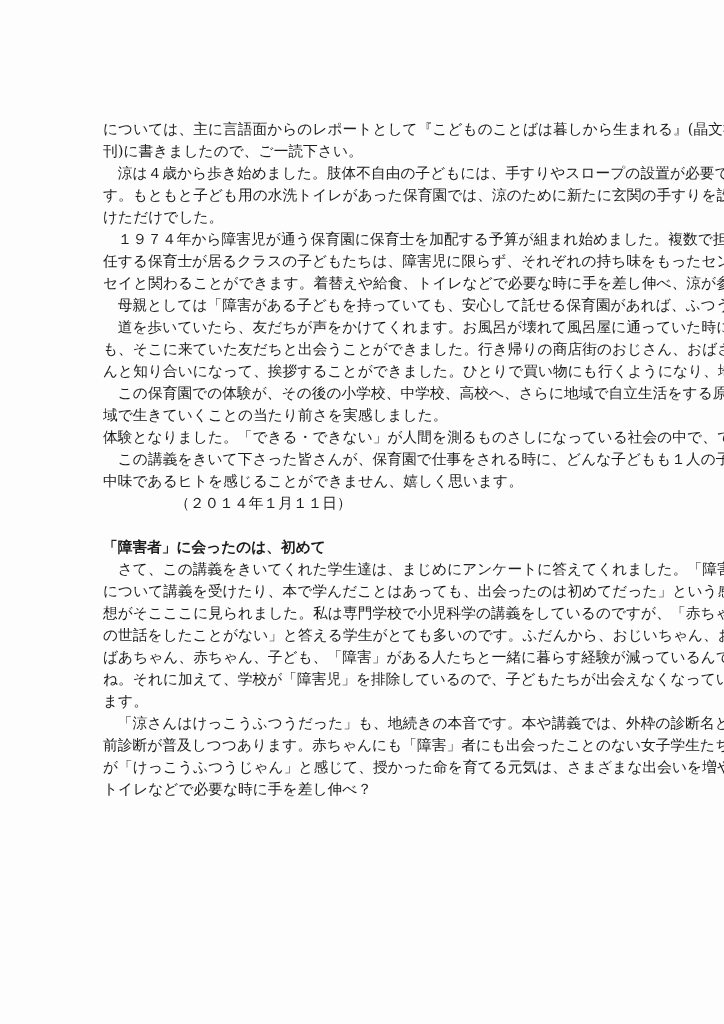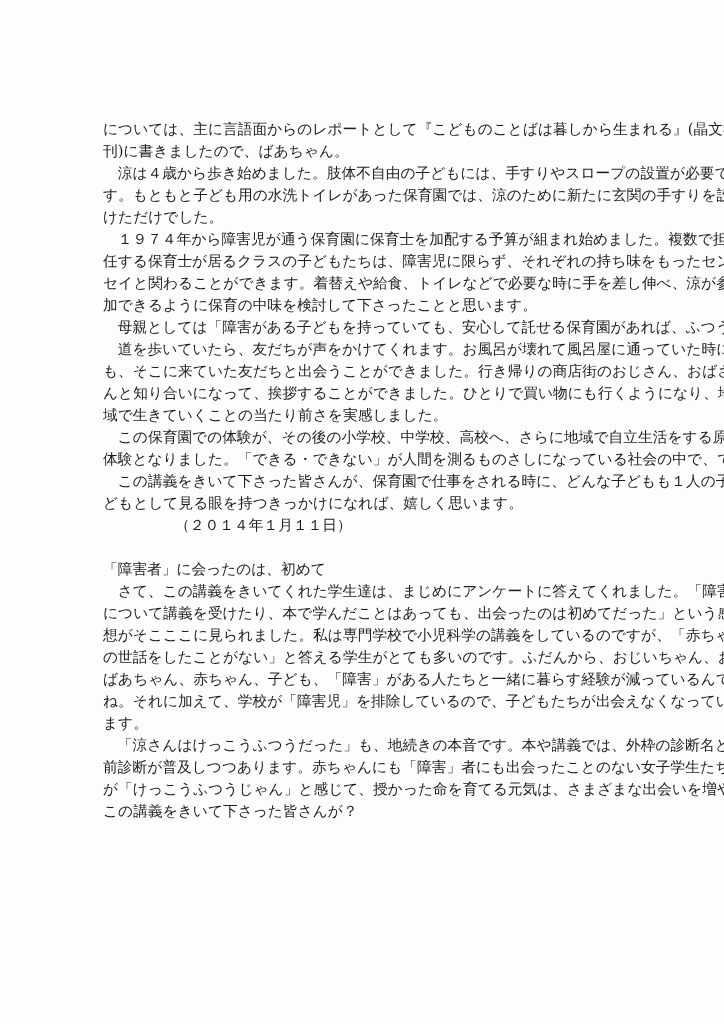--- a/index.html
+++ b/index.html
@@ -34,62 +34,61 @@
     font-family: Liberation Serif, serif;
   }
   .spacer {
     height: 22px;
   }
   .heading {
     margin: 0;
     height: 22px;
     line-height: 22px;
     font-size: 14.7px;
-    font-weight: normal;
+    font-weight: bold;
     font-family: "DejaVu Sans", "Liberation Sans", sans-serif;
     white-space: pre;
   }
 </style>
 </head>
 <body>
 
 <div class="page">
   <div class="text-col">
 
     <div class="line">については、主に言語面からのレポートとして『こどものことばは暮しから生まれる』(晶文社</div>
-    <div class="line">刊)に書きましたので、ばあちゃん。</div>
+    <div class="line">刊)に書きましたので、ご一読下さい。</div>
     <div class="line">　涼は４歳から歩き始めました。肢体不自由の子どもには、手すりやスロープの設置が必要で</div>
     <div class="line">す。もともと子ども用の水洗トイレがあった保育園では、涼のために新たに玄関の手すりを設</div>
     <div class="line">けただけでした。</div>
     <div class="line">　１９７４年から障害児が通う保育園に保育士を加配する予算が組まれ始めました。複数で担</div>
     <div class="line">任する保育士が居るクラスの子どもたちは、障害児に限らず、それぞれの持ち味をもったセン</div>
     <div class="line">セイと関わることができます。着替えや給食、トイレなどで必要な時に手を差し伸べ、涼が参</div>
-    <div class="line">加できるように保育の中味を検討して下さったことと思います。</div>
     <div class="line">　母親としては「障害がある子どもを持っていても、安心して託せる保育園があれば、ふつう</div>
     <div class="line">　道を歩いていたら、友だちが声をかけてくれます。お風呂が壊れて風呂屋に通っていた時に</div>
     <div class="line">も、そこに来ていた友だちと出会うことができました。行き帰りの商店街のおじさん、おばさ</div>
     <div class="line">んと知り合いになって、挨拶することができました。ひとりで買い物にも行くようになり、地</div>
+    <div class="line">　この保育園での体験が、その後の小学校、中学校、高校へ、さらに地域で自立生活をする原</div>
     <div class="line">域で生きていくことの当たり前さを実感しました。</div>
-    <div class="line">　この保育園での体験が、その後の小学校、中学校、高校へ、さらに地域で自立生活をする原</div>
     <div class="line">体験となりました。「できる・できない」が人間を測るものさしになっている社会の中で、でき</div>
     <div class="line">　この講義をきいて下さった皆さんが、保育園で仕事をされる時に、どんな子どもも１人の子</div>
-    <div class="line">どもとして見る眼を持つきっかけになれば、嬉しく思います。</div>
+    <div class="line">中味であるヒトを感じることができません、嬉しく思います。</div>
 
     <div class="line date-line">（２０１４年１月１１日）</div>
 
     <div class="spacer"></div>
 
     <h2 class="heading">「障害者」に会ったのは、初めて</h2>
 
     <div class="line">　さて、この講義をきいてくれた学生達は、まじめにアンケートに答えてくれました。「障害者</div>
     <div class="line">について講義を受けたり、本で学んだことはあっても、出会ったのは初めてだった」という感</div>
     <div class="line">想がそこここに見られました。私は専門学校で小児科学の講義をしているのですが、「赤ちゃん</div>
     <div class="line">の世話をしたことがない」と答える学生がとても多いのです。ふだんから、おじいちゃん、お</div>
     <div class="line">ばあちゃん、赤ちゃん、子ども、「障害」がある人たちと一緒に暮らす経験が減っているんです</div>
     <div class="line">ね。それに加えて、学校が「障害児」を排除しているので、子どもたちが出会えなくなってい</div>
     <div class="line">ます。</div>
     <div class="line">　「涼さんはけっこうふつうだった」も、地続きの本音です。本や講義では、外枠の診断名と</div>
     <div class="line">前診断が普及しつつあります。赤ちゃんにも「障害」者にも出会ったことのない女子学生たち</div>
     <div class="line">が「けっこうふつうじゃん」と感じて、授かった命を育てる元気は、さまざまな出会いを増や</div>
-    <div class="line">この講義をきいて下さった皆さんが？</div>
+    <div class="line">トイレなどで必要な時に手を差し伸べ？</div>
 
   </div>
 </div>
 
 </body></html>

